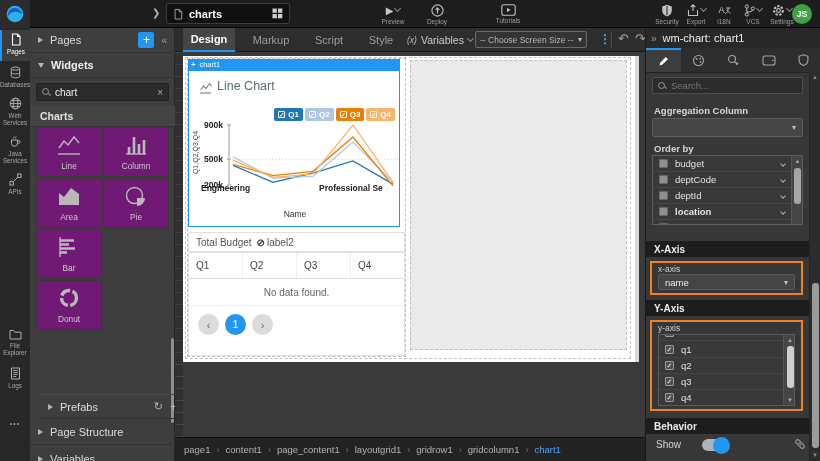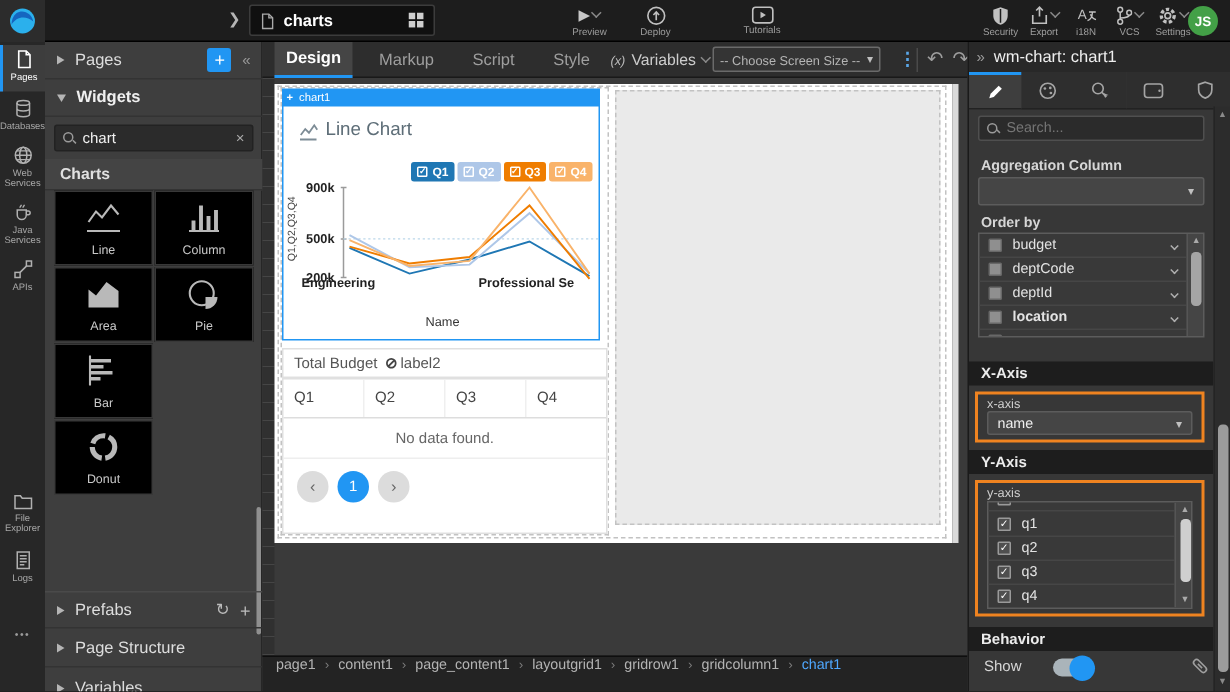--- a/index.html
+++ b/index.html
@@ -22,21 +22,21 @@
   .rail-item{position:absolute;left:0;width:30px;display:flex;flex-direction:column;align-items:center;gap:2px;padding-top:3px;}
   .rail-item .cap{font-size:6.3px;color:#a8a8a8;text-align:center;line-height:7px;}
   .rail-item.active{background:#3d3d3d;border-left:2px solid #2196f3;}
   .rail-item.active .cap{color:#fff;}
 
   
   #lpanel{left:30px;top:28px;width:145px;height:433px;background:#3e3e3e;border-right:1px solid #262626;}
   .lp-row{position:absolute;left:0;width:145px;height:25px;border-bottom:1px solid #333;display:flex;align-items:center;padding:0 8px;gap:7px;color:#ddd;font-size:11px;}
   .tri-r{width:0;height:0;border-left:5px solid #b5b5b5;border-top:3.5px solid transparent;border-bottom:3.5px solid transparent;}
   .tri-d{width:0;height:0;border-top:5px solid #b5b5b5;border-left:3.5px solid transparent;border-right:3.5px solid transparent;}
-  .wcell{position:absolute;width:66px;height:50px;background:#000000;border:1px solid #383838;display:flex;flex-direction:column;align-items:center;justify-content:center;gap:4px;}
+  .wcell{position:absolute;width:66px;height:50px;background:#701a75;border:1px solid #383838;display:flex;flex-direction:column;align-items:center;justify-content:center;gap:4px;}
   .wcell .cap{font-size:8.3px;color:#c9c9c9;white-space:nowrap;}
   .mag{position:relative;width:8px;height:8px;display:inline-block;}
   .mag::before{content:"";position:absolute;left:0;top:0;width:5px;height:5px;border:1.2px solid #9a9a9a;border-radius:50%;}
   .mag::after{content:"";position:absolute;left:5.5px;top:5.5px;width:3px;height:1.2px;background:#9a9a9a;transform:rotate(45deg);}
 
   
   #ctoolbar{left:175px;top:28px;width:470px;height:24px;background:#2d2d2d;border-bottom:1px solid #191919;}
   .ct-tab{position:absolute;top:0;height:24px;display:flex;align-items:center;justify-content:center;font-size:11px;color:#9e9e9e;}
   .ct-tab.active{background:#454545;color:#fff;font-weight:bold;border-bottom:2px solid #2196f3;}
   #screen-size{position:absolute;left:300px;top:3px;width:112px;height:17px;border:1px solid #6a6a6a;border-radius:2px;background:#343434;color:#b5b5b5;font-size:8.5px;display:flex;align-items:center;padding:0 4px;justify-content:space-between;}
@@ -53,21 +53,21 @@
   .pill-check{width:7px;height:7px;border:1px solid #fff;border-radius:1px;font-size:6px;line-height:7px;text-align:center;color:#fff;}
   .ytick{position:absolute;left:2px;width:32px;text-align:right;font-size:8.5px;font-weight:bold;color:#222;}
   .xtick{position:absolute;font-size:8.5px;font-weight:bold;color:#222;white-space:nowrap;}
   #tb-bar{position:absolute;left:5px;top:176px;width:217px;height:20px;background:#fff;border:1px solid #e0e0e0;display:flex;align-items:center;padding:0 7px;gap:5px;font-size:10px;color:#555;}
   #dtable{position:absolute;left:5px;top:196px;width:217px;height:104px;background:#fff;border:1px solid #e0e0e0;}
   .th{position:absolute;top:0;height:25px;width:54px;border-right:1px solid #efefef;display:flex;align-items:center;padding-left:7px;font-size:10px;color:#444;}
   .pgbtn{position:absolute;width:21px;height:21px;border-radius:50%;background:#dcdcdc;color:#666;display:flex;align-items:center;justify-content:center;font-size:11px;}
   .pgbtn.cur{background:#2196f3;color:#fff;font-size:10px;}
 
   
-  #breadcrumb{left:175px;top:437px;width:470px;height:24px;background:#232323;border-top:1px solid #0e0e0e;display:flex;padding:0 9px;gap:6px;font-size:9.5px;color:#b3b3b3;}
+  #breadcrumb{left:175px;top:437px;width:470px;height:24px;background:#232323;border-top:1px solid #0e0e0e;display:flex;align-items:center;padding:0 9px;gap:6px;font-size:9.5px;color:#b3b3b3;}
   #breadcrumb .sep{color:#7a7a7a;font-size:9px;}
   #breadcrumb .last{color:#4fa8ff;}
 
   
   #rpanel{left:645px;top:28px;width:175px;height:433px;background:#373737;border-left:1px solid #1a1a1a;}
   #rp-head{position:absolute;left:0;top:0;width:175px;height:20px;background:#282828;display:flex;align-items:center;gap:6px;padding:0 5px;color:#eee;font-size:11px;}
   .rp-tab{position:absolute;top:20px;width:35px;height:25px;background:#2e2e2e;border-bottom:1px solid #222;display:flex;align-items:center;justify-content:center;}
   .rp-tab.active{background:#3e3e3e;border-top:2px solid #2196f3;}
   .rp-label{position:absolute;font-size:9.5px;font-weight:bold;color:#d6d6d6;}
   .rp-dd{position:absolute;background:#454545;border:1px solid #5c5c5c;border-radius:2px;display:flex;align-items:center;justify-content:space-between;padding:0 6px;font-size:9.5px;color:#eee;}
@@ -296,21 +296,21 @@
     </div>
     <div class="wcell" style="left:6px;top:252px;">
       <svg width="26" height="24" viewBox="0 0 26 24">
           <circle cx="13" cy="12" r="7.5" fill="none" stroke="#b9b9b9" stroke-width="3.4" stroke-dasharray="10.5 2.4"></circle>
         </svg>
       <span class="cap">Donut</span>
     </div>
 
     <div class="abs" style="left:141px;top:310px;width:3px;height:85px;background:#8f8f8f;border-radius:2px;"></div>
 
-    <div class="lp-row" style="top:366px;border-top:1px solid #4a4a4a;">
+    <div class="lp-row" style="top:366px;border-top:1px solid #4a4a4a;margin-left:10px;">
       <span class="tri-r"></span>
       <span>Prefabs</span>
       <span style="margin-left:auto;color:#bbb;font-size:11px;">↻</span>
       <span style="color:#bbb;font-size:12px;">+</span>
     </div>
     <div class="lp-row" style="top:392px;">
       <span class="tri-r"></span>
       <span>Page Structure</span>
     </div>
     <div class="lp-row" style="top:418px;border-bottom:none;">

